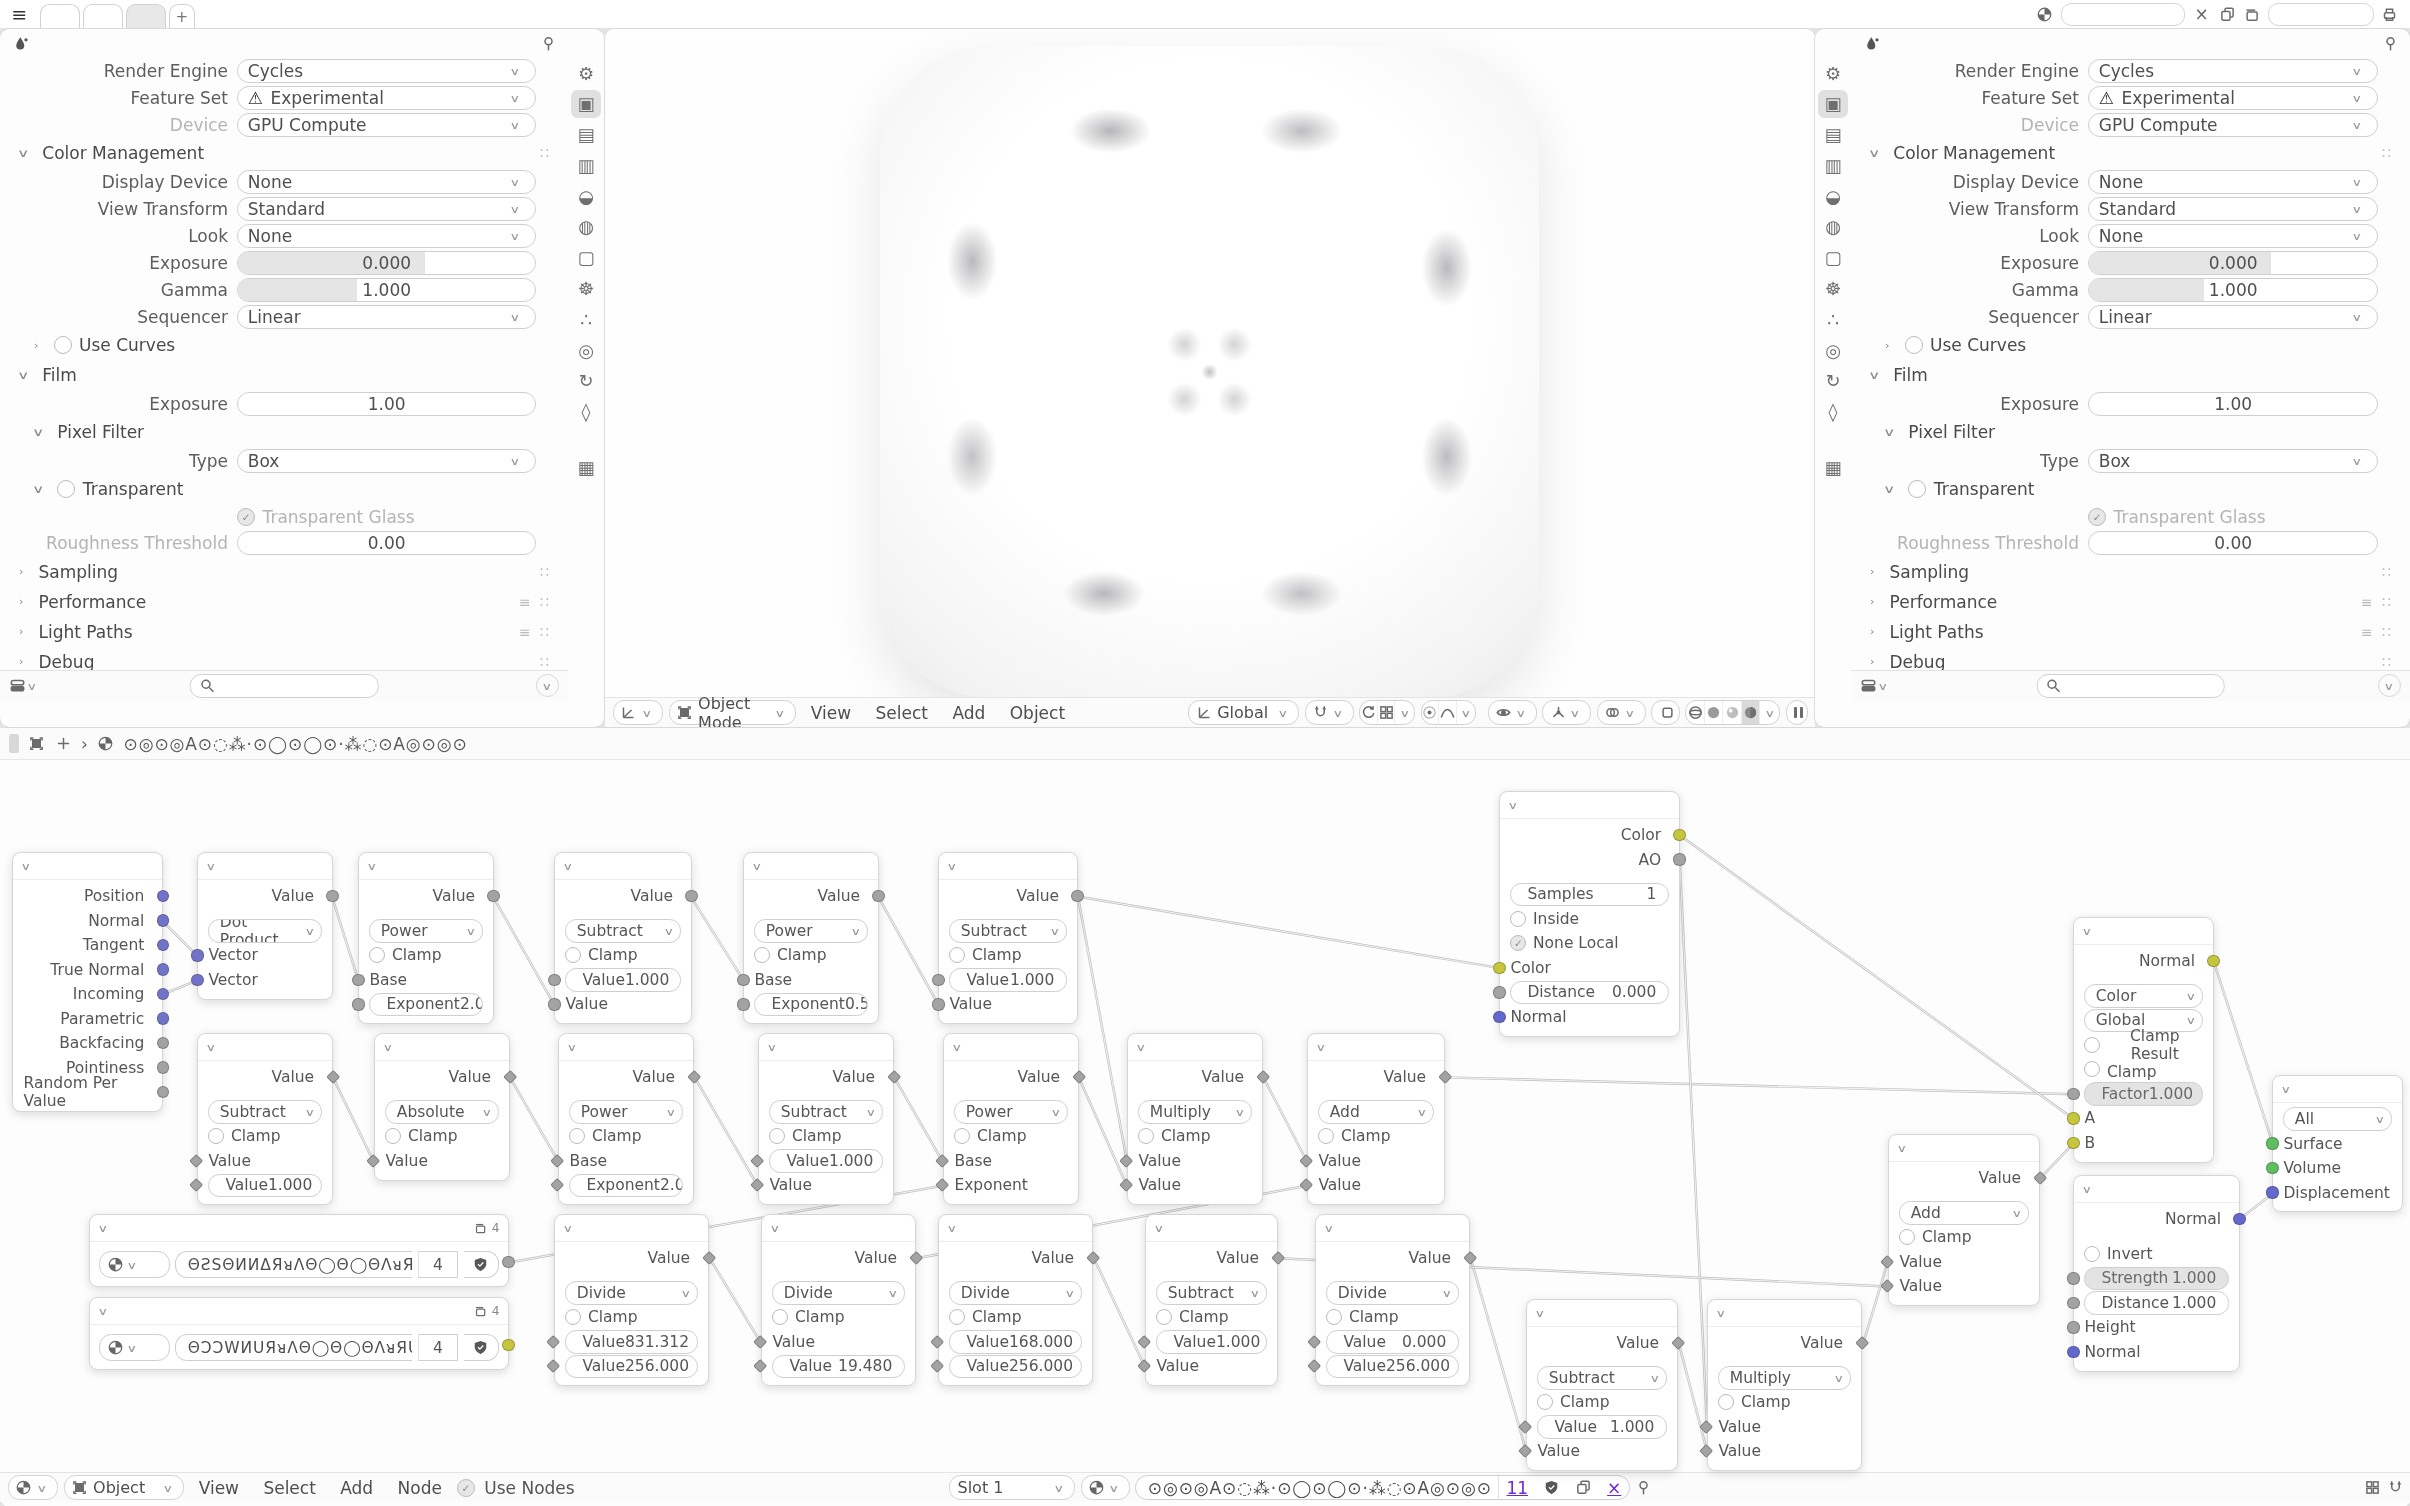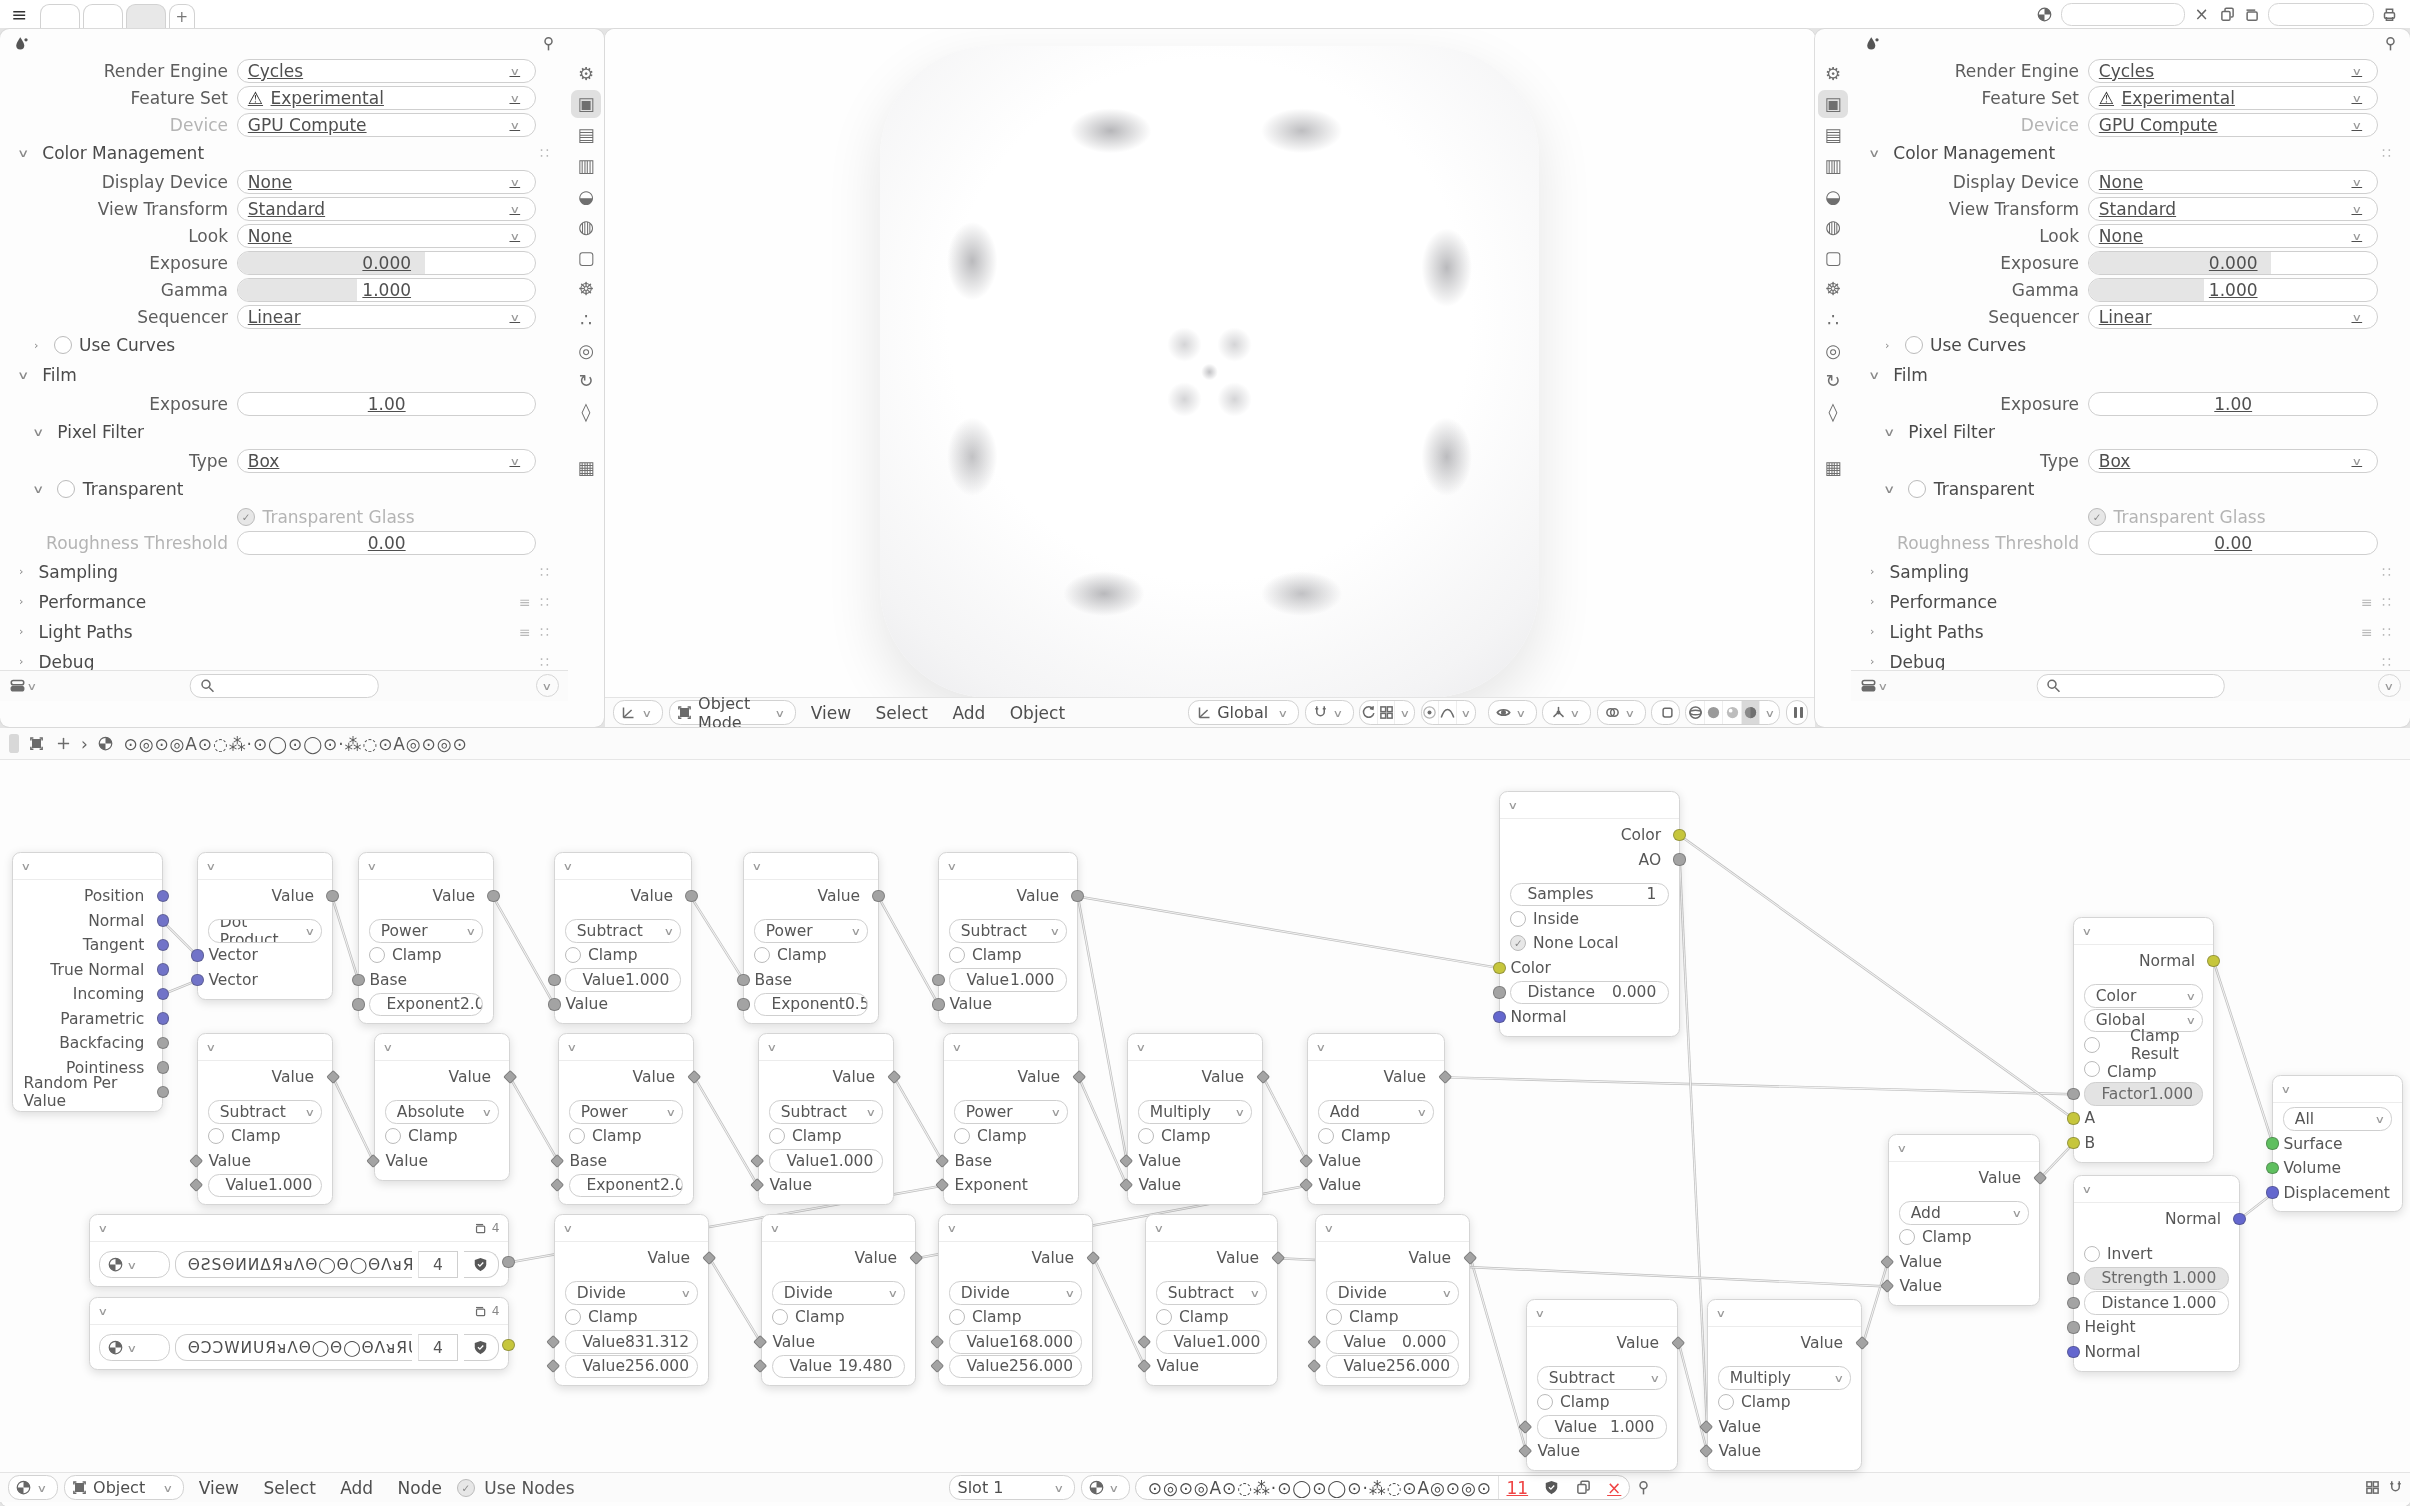--- a/index.html
+++ b/index.html
@@ -27,21 +27,21 @@
   .panel.mirror{flex-direction:row-reverse;}
   .panel-body{flex:1;display:flex;flex-direction:column;padding:3.8px 0 0 0;position:relative;height:668px;overflow:hidden;}
   .panel-top{display:flex;align-items:center;padding:1.9px 11.3px 5.6px 13px;color:#555;}
   .tabstrip{width:36px;display:flex;flex-direction:column;align-items:center;padding-top:30px;gap:2.8px;}
   .tabtile{width:30px;height:28px;display:flex;align-items:center;justify-content:center;color:#6f6f6f;font-size:18px;border-radius:6.6px;}
   .tabtile.active{background:#e0e0e0;}
   .tabtile.gapped{margin-top:24.5px;}
   .prow{display:flex;align-items:center;height:27px;padding-right:32px;}
   .plabel{width:228px;text-align:right;padding-right:9.4px;color:#5d5d5d;flex:none;font-size:17px;}
   .plabel.dim,.dimtxt{color:#b4b4b4;}
-  .pfield{flex:1;position:relative;padding:0 9.4px;font-size:17px;color:#4f4f4f;text-decoration:underline;}
+  .pfield{flex:1;position:relative;padding:0 9.4px;font-size:17px;color:#4f4f4f;}
   .pfield .val-c{margin:0 auto;}
   .pfield.slider{overflow:hidden;}
   .fillbar{position:absolute;left:0;top:0;bottom:0;background:#e5e5e5;border-radius:12.2px 0 0 12.2px;}
   .pfield span{position:relative;}
   .sect{display:flex;align-items:center;height:30px;padding:0 19px;color:#4a4a4a;font-size:17px;gap:7.5px;}
   .sect .rgt{margin-left:auto;display:flex;gap:9.4px;color:#b9b9b9;font-size:14px;}
   .sect.sub{padding-left:34px;}
   .cb{width:16px;height:16px;border:0.9px solid #bbb;border-radius:50%;display:inline-flex;align-items:center;justify-content:center;font-size:10.4px;color:#888;flex:none;background:#fff;}
   .cb.on{background:#e7e7e7;}
   .panel-foot{position:absolute;left:0;right:0;bottom:0;height:30px;border-top:0.9px solid #e3e3e3;background:#fbfbfb;display:flex;align-items:center;padding:0 9.4px;}
@@ -97,21 +97,21 @@
   .imgrow{display:flex;align-items:center;gap:5.6px;padding:5.6px 9.4px 1.9px 9.4px;}
   .imgrow .namef{flex:1;height:24.5px;border:0.9px solid #cfcfcf;border-radius:12.2px 0 0 12.2px;border-right:none;display:flex;align-items:center;padding-left:11.3px;letter-spacing:0.9px;color:#4d4d4d;overflow:hidden;white-space:nowrap;}
   .imgrow .cnum{width:38px;height:24.5px;border:0.9px solid #cfcfcf;border-left:0.9px solid #e2e2e2;display:flex;align-items:center;justify-content:center;}
   .imgrow .shieldbtn{width:34px;height:24.5px;border:0.9px solid #cfcfcf;border-left:none;border-radius:0 12.2px 12.2px 0;display:flex;align-items:center;justify-content:center;}
   .imgrow .idball{width:58px;height:24.5px;border:0.9px solid #cfcfcf;border-radius:12.2px;display:flex;align-items:center;gap:3.8px;padding:0 3.8px 0 6.6px;flex:none;}
   .imgcnt{font-size:12.2px;color:#888;margin-left:2.8px;}
   #ne-footer .matgroup{position:absolute;left:949px;display:flex;align-items:center;gap:5.6px;}
   .namefield{display:flex;align-items:center;height:23.5px;border:0.9px solid #cfcfcf;border-radius:12.2px;background:#fff;overflow:hidden;}
   .namefield .nm{padding:0 11.3px;letter-spacing:0.9px;color:#4d4d4d;max-width:339px;white-space:nowrap;overflow:hidden;}
   .namefield .sep{width:0.9px;align-self:stretch;background:#e2e2e2;}
-  .namefield .cell{padding:0 7.5px;display:flex;align-items:center;justify-content:center;color:#ef4444;text-decoration:underline;}
+  .namefield .cell{padding:0 7.5px;display:flex;align-items:center;justify-content:center;color:#6d28d9;text-decoration:underline;}
   .pausebars{display:flex;gap:2.8px;}
   .pausebars i{width:2.8px;height:11.3px;background:#6b6b6b;border-radius:0.9px;}
 </style>
 </head>
 <body>
 
 <div id="app">
 
   <div id="topbar">
     <span id="hamburger">≡</span>

